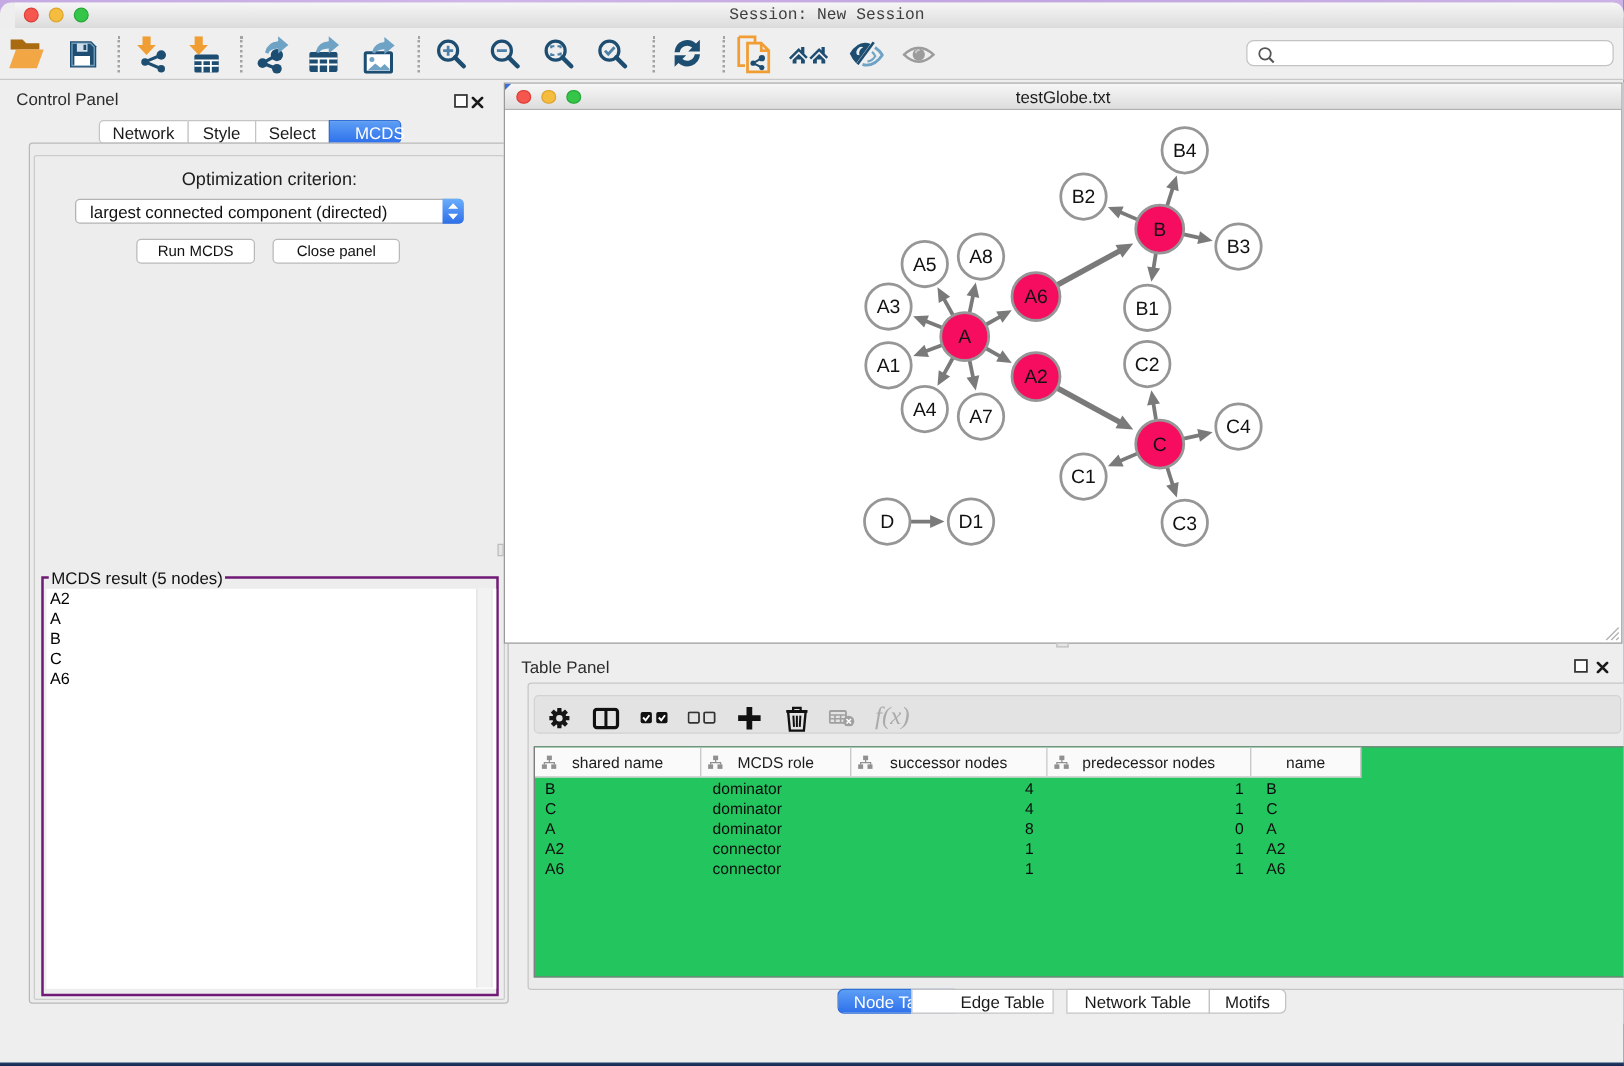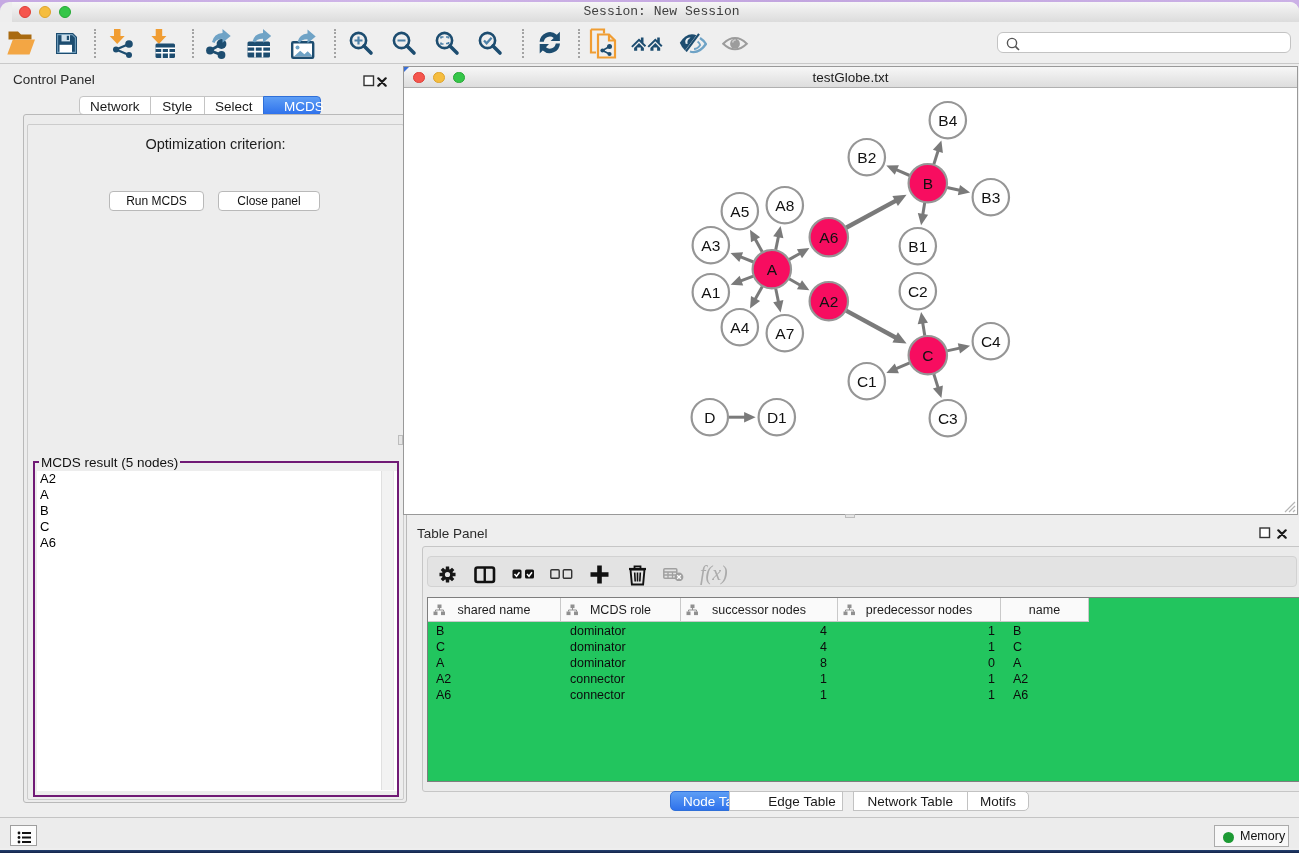--- a/index.html
+++ b/index.html
@@ -255,20 +255,25 @@
     </svg>
     <div class="tabs">
       <div class="tab first" style="left:2.0px;width:72.5px">Network</div>
       <div class="tab " style="left:73.5px;width:54.5px">Style</div>
       <div class="tab " style="left:127.0px;width:60.5px">Select</div>
       <div class="tab last sel" style="left:186.5px;width:57.5px">MCDS</div>
     </div>
     <div id="cpBody">
       <div id="cpInner">
         <div id="optlabel">Optimization criterion:</div>
+        <div id="combo">largest connected component (directed)<div id="comboBtn">
+            <svg width="17" height="20" viewBox="0 0 17 20">
+              <path d="M4.5,8 L8.5,3.5 L12.5,8 z M4.5,12 L8.5,16.5 L12.5,12 z" fill="#fff"></path>
+            </svg>
+          </div></div>
         <div class="btn" style="left:81px;top:66px;width:95px">Run MCDS</div>
         <div class="btn" style="left:190px;top:66px;width:102px">Close panel</div>
         <div id="groupbox">
           <div id="grouplegend">MCDS result (5 nodes)</div>
           <div id="mlist">
             <div class="it">A2</div>
             <div class="it">A</div>
             <div class="it">B</div>
             <div class="it">C</div>
             <div class="it">A6</div>
@@ -479,28 +484,12 @@
         <div class="td" style="left:142px;top:88.5px">connector</div>
         <div class="td" style="left:354px;top:88.5px;width:45px;text-align:right">1</div>
         <div class="td" style="left:522px;top:88.5px;width:45px;text-align:right">1</div>
         <div class="td" style="left:585px;top:88.5px">A6</div>
       </div>
     </div>
     <div class="btab sel" style="left:670px;width:94px;border-radius:5px 0 0 5px;">Node Table</div>
     <div class="btab" style="left:729px;width:114px;padding-left:32px;">Edge Table</div>
     <div class="btab" style="left:852.5px;width:115.5px;">Network Table</div>
     <div class="btab" style="left:967px;width:62px;border-radius:0 5px 5px 0;">Motifs</div>
-    <div id="statusbar">
-      <div id="sbBtn">
-        <svg width="25" height="21" viewBox="0 0 25 21" style="position:absolute;left:0.5px;top:0.5px">
-          <g fill="#111">
-            <circle cx="7" cy="6" r="1.4"></circle>
-            <circle cx="7" cy="10.5" r="1.4"></circle>
-            <circle cx="7" cy="15" r="1.4"></circle>
-            <path d="M10,6 h9 M10,10.5 h9 M10,15 h9" stroke="#111" stroke-width="2.2"></path>
-          </g>
-        </svg>
-      </div>
-      <div id="memBtn">
-        <div class="dot"></div>
-        <div class="lbl">Memory</div>
-      </div>
-    </div>
   </div>
 </body></html>

